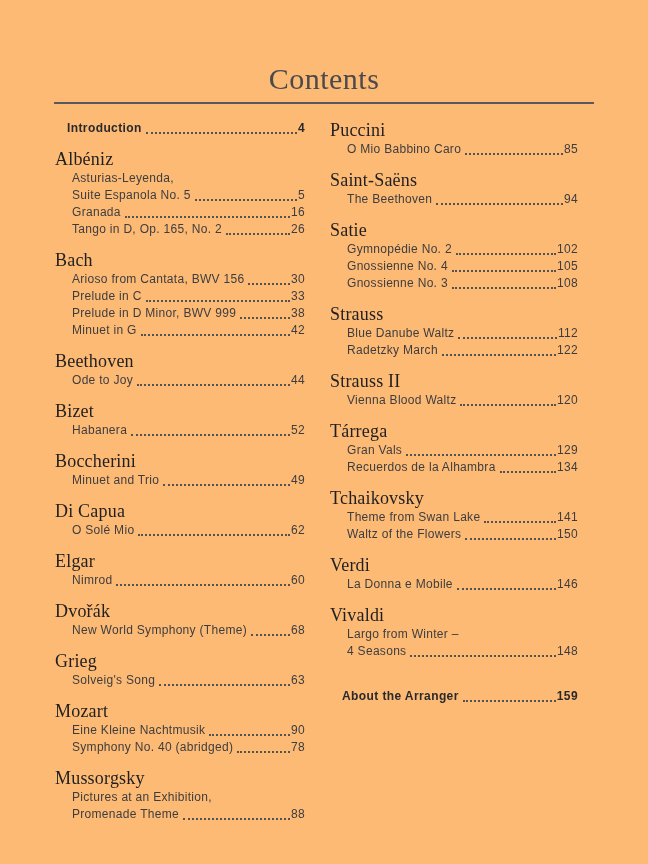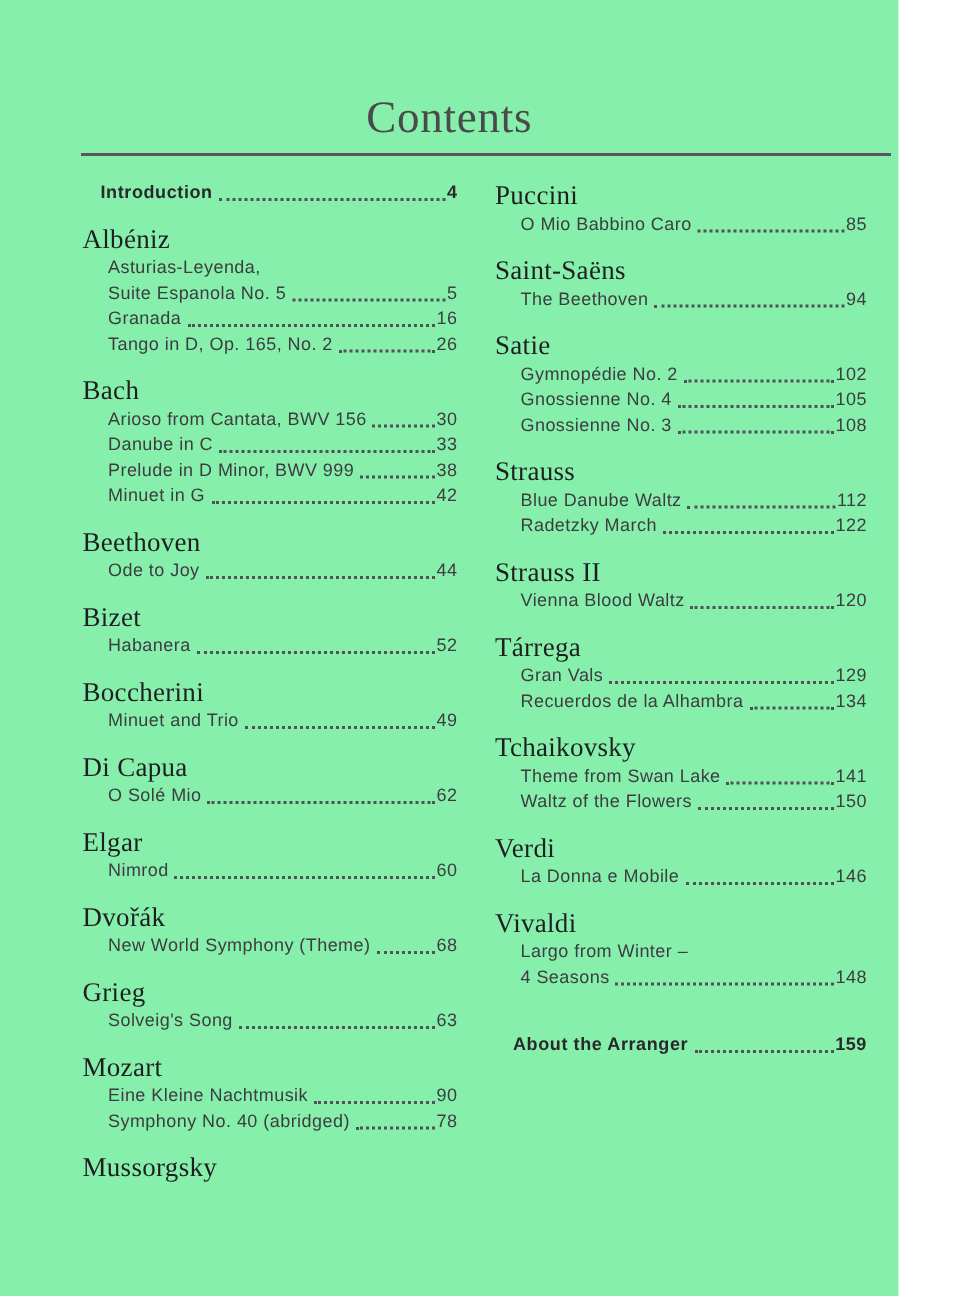--- a/index.html
+++ b/index.html
@@ -1,18 +1,18 @@
 <!DOCTYPE html>
 <html><head>
 <meta charset="utf-8">
 <style>
   * { margin:0; padding:0; box-sizing:border-box; }
   html, body { background:#ffffff; }
   .page {
-    position:relative; width:599px; height:864px; background:#86efac;
+    position:relative; width:648px; height:864px; background:#fdba74;
     font-family:"Liberation Sans", sans-serif; overflow:hidden;
   }
   .title {
     padding-top:62px; text-align:center;
     font-family:"Liberation Serif", serif; font-size:30px; font-weight:400;
     color:#4a4a4c; letter-spacing:0.5px;
   }
   .rule { width:540px; margin:6px 0 0 54px; border-top:2px solid #59595b; }
   .cols { display:flex; margin:16px 0 0 55px; }
   .col { width:250px; }
@@ -79,21 +79,21 @@
         </div>
         <div class="toc-section">
           <div class="composer-heading">Bach</div>
           <div class="entries">
             <div class="entry-line entry-row">
               <span class="entry-label">Arioso from Cantata, BWV 156</span>
               <span class="dots"></span>
               <span class="page-num">30</span>
             </div>
             <div class="entry-line entry-row">
-              <span class="entry-label">Danube in C</span>
+              <span class="entry-label">Prelude in C</span>
               <span class="dots"></span>
               <span class="page-num">33</span>
             </div>
             <div class="entry-line entry-row">
               <span class="entry-label">Prelude in D Minor, BWV 999</span>
               <span class="dots"></span>
               <span class="page-num">38</span>
             </div>
             <div class="entry-line entry-row">
               <span class="entry-label">Minuet in G</span>
@@ -182,20 +182,28 @@
             </div>
             <div class="entry-line entry-row">
               <span class="entry-label">Symphony No. 40 (abridged)</span>
               <span class="dots"></span>
               <span class="page-num">78</span>
             </div>
           </div>
         </div>
         <div class="toc-section">
           <div class="composer-heading">Mussorgsky</div>
+          <div class="entries">
+            <div class="entry-line">Pictures at an Exhibition,</div>
+            <div class="entry-line entry-row">
+              <span class="entry-label">Promenade Theme</span>
+              <span class="dots"></span>
+              <span class="page-num">88</span>
+            </div>
+          </div>
         </div>
       </div>
     <div class="col">
         <div class="toc-section">
           <div class="composer-heading">Puccini</div>
           <div class="entries">
             <div class="entry-line entry-row">
               <span class="entry-label">O Mio Babbino Caro</span>
               <span class="dots"></span>
               <span class="page-num">85</span>

